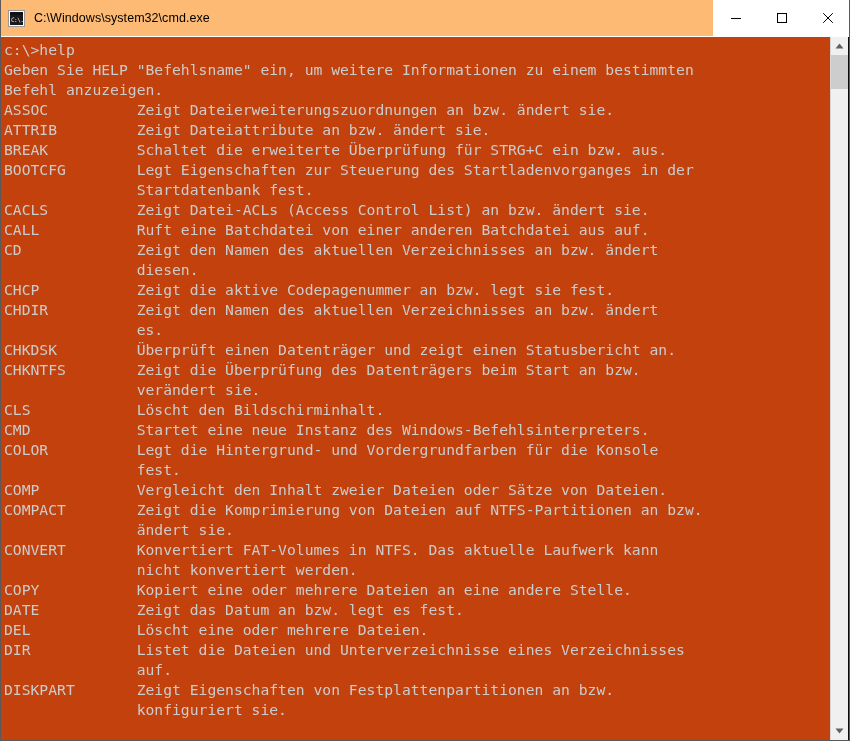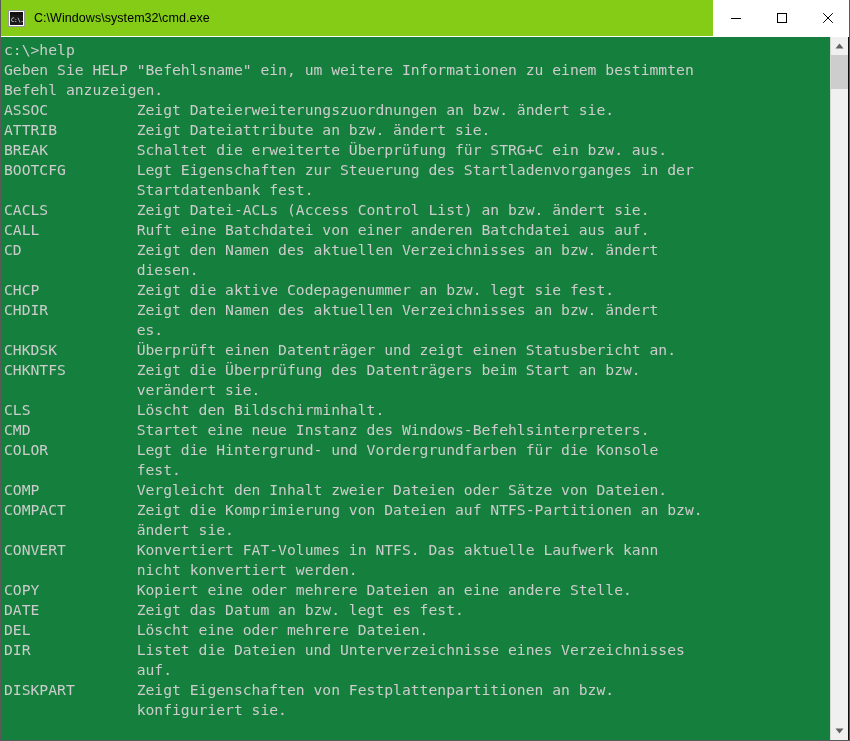--- a/index.html
+++ b/index.html
@@ -26,21 +26,21 @@
     border-bottom: 1px solid #5a5a5a;
     overflow: hidden;
   }
 
   
   #titlebar {
     position: absolute;
     left: 0; top: 0;
     width: 850px;
     height: 37px;
-    background: #84cc16;
+    background: #fdba74;
     display: flex;
     align-items: center;
     box-sizing: border-box;
     border-bottom: 1px solid #ffffff;
   }
 
   #title-icon {
     width: 17px;
     height: 17px;
     margin-left: 7px;
@@ -103,21 +103,21 @@
   }
   .wc-btn svg { display: block; }
 
   
   #console {
     position: absolute;
     left: 0;
     top: 37px;
     width: 831px;
     height: 703px;
-    background: #15803d;
+    background: #c2410c;
     overflow: hidden;
   }
 
   #console-text {
     margin: 0;
     padding: 3px 0 0 3px;
     font-family: "DejaVu Sans Mono", "Liberation Mono", monospace;
     font-size: 14.7px;
     line-height: 20px;
     color: #cccccc;

